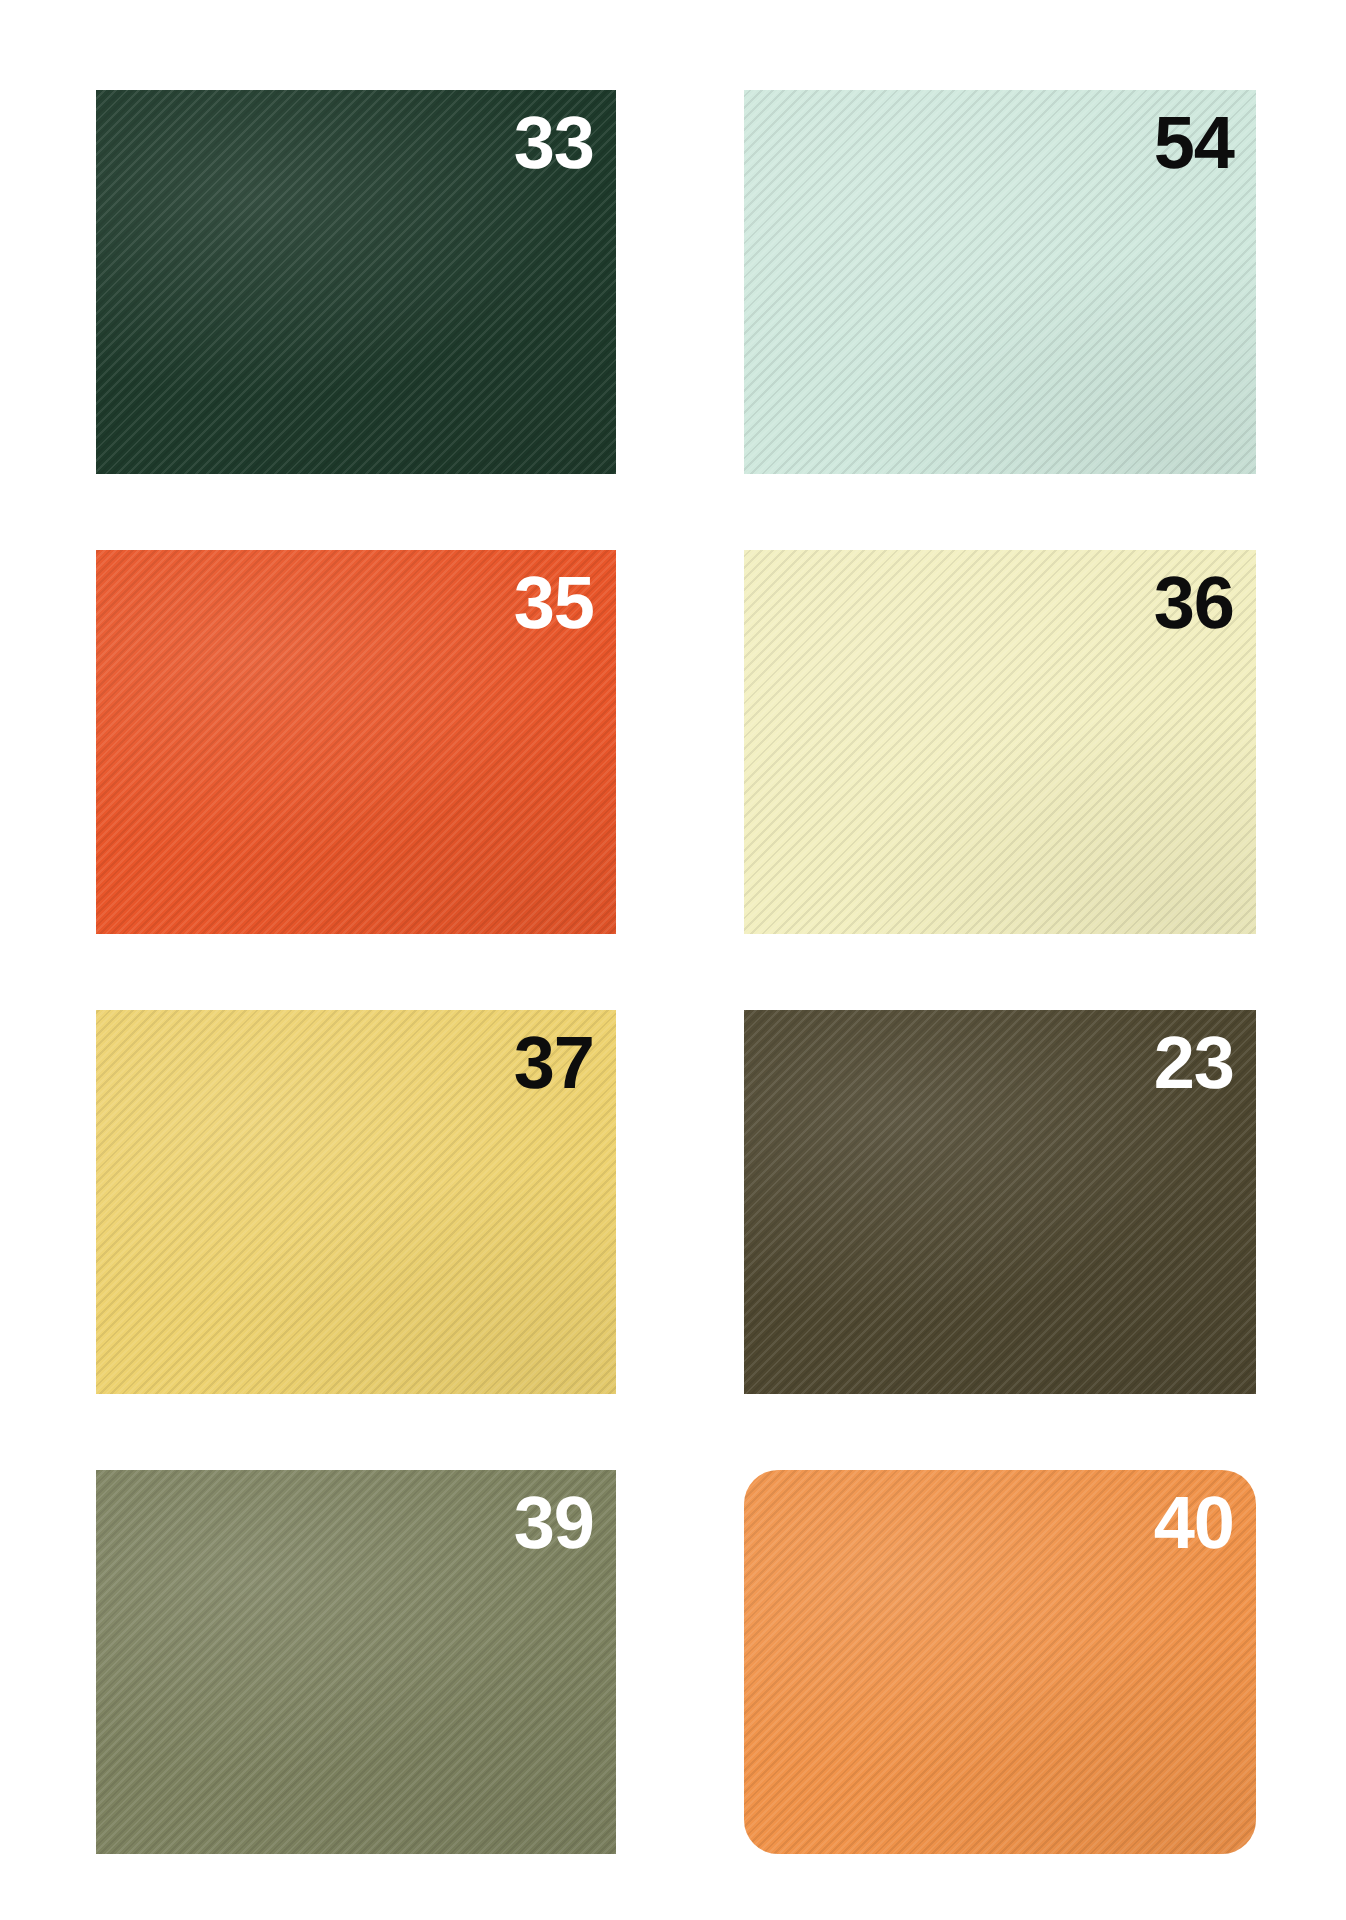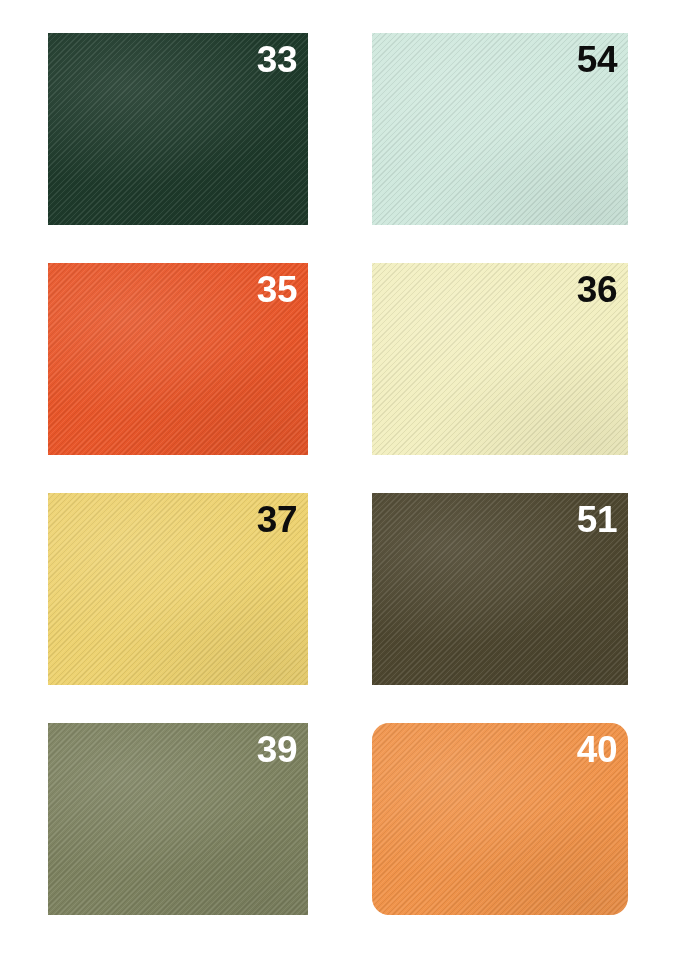--- a/index.html
+++ b/index.html
@@ -12,21 +12,21 @@
     width: 673px;
     height: 960px;
     font-family: "Liberation Sans", sans-serif;
     overflow: hidden;
     position: relative;
   }
 
   #swatch-sheet {
     position: absolute;
     left: 0;
-    top: 0;
+    top: 12px;
     width: 673px;
     height: 816px;
     background: #ffffff;
   }
 
   .swatch-grid {
     position: absolute;
     left: 48px;
     top: 33px;
     width: 580px;
@@ -119,21 +119,21 @@
 
     <div class="swatch" style="background-color: rgb(237, 210, 112);">
       <div class="weave"></div>
       <div class="shading"></div>
       <div class="swatch-number num-dark" style="color: rgb(13, 13, 13);">37</div>
     </div>
 
     <div class="swatch" style="background-color: rgb(78, 71, 48);">
       <div class="weave"></div>
       <div class="shading"></div>
-      <div class="swatch-number num-light" style="color: rgb(255, 255, 255);">51</div>
+      <div class="swatch-number num-light" style="color: rgb(255, 255, 255);">23</div>
     </div>
 
     <div class="swatch" style="background-color: rgb(125, 130, 96);">
       <div class="weave"></div>
       <div class="shading"></div>
       <div class="swatch-number num-light" style="color: rgb(255, 255, 255); margin-left: 10px;">39</div>
     </div>
 
     <div class="swatch" style="background-color: rgb(240, 147, 74); border-radius: 17px;">
       <div class="weave"></div>

